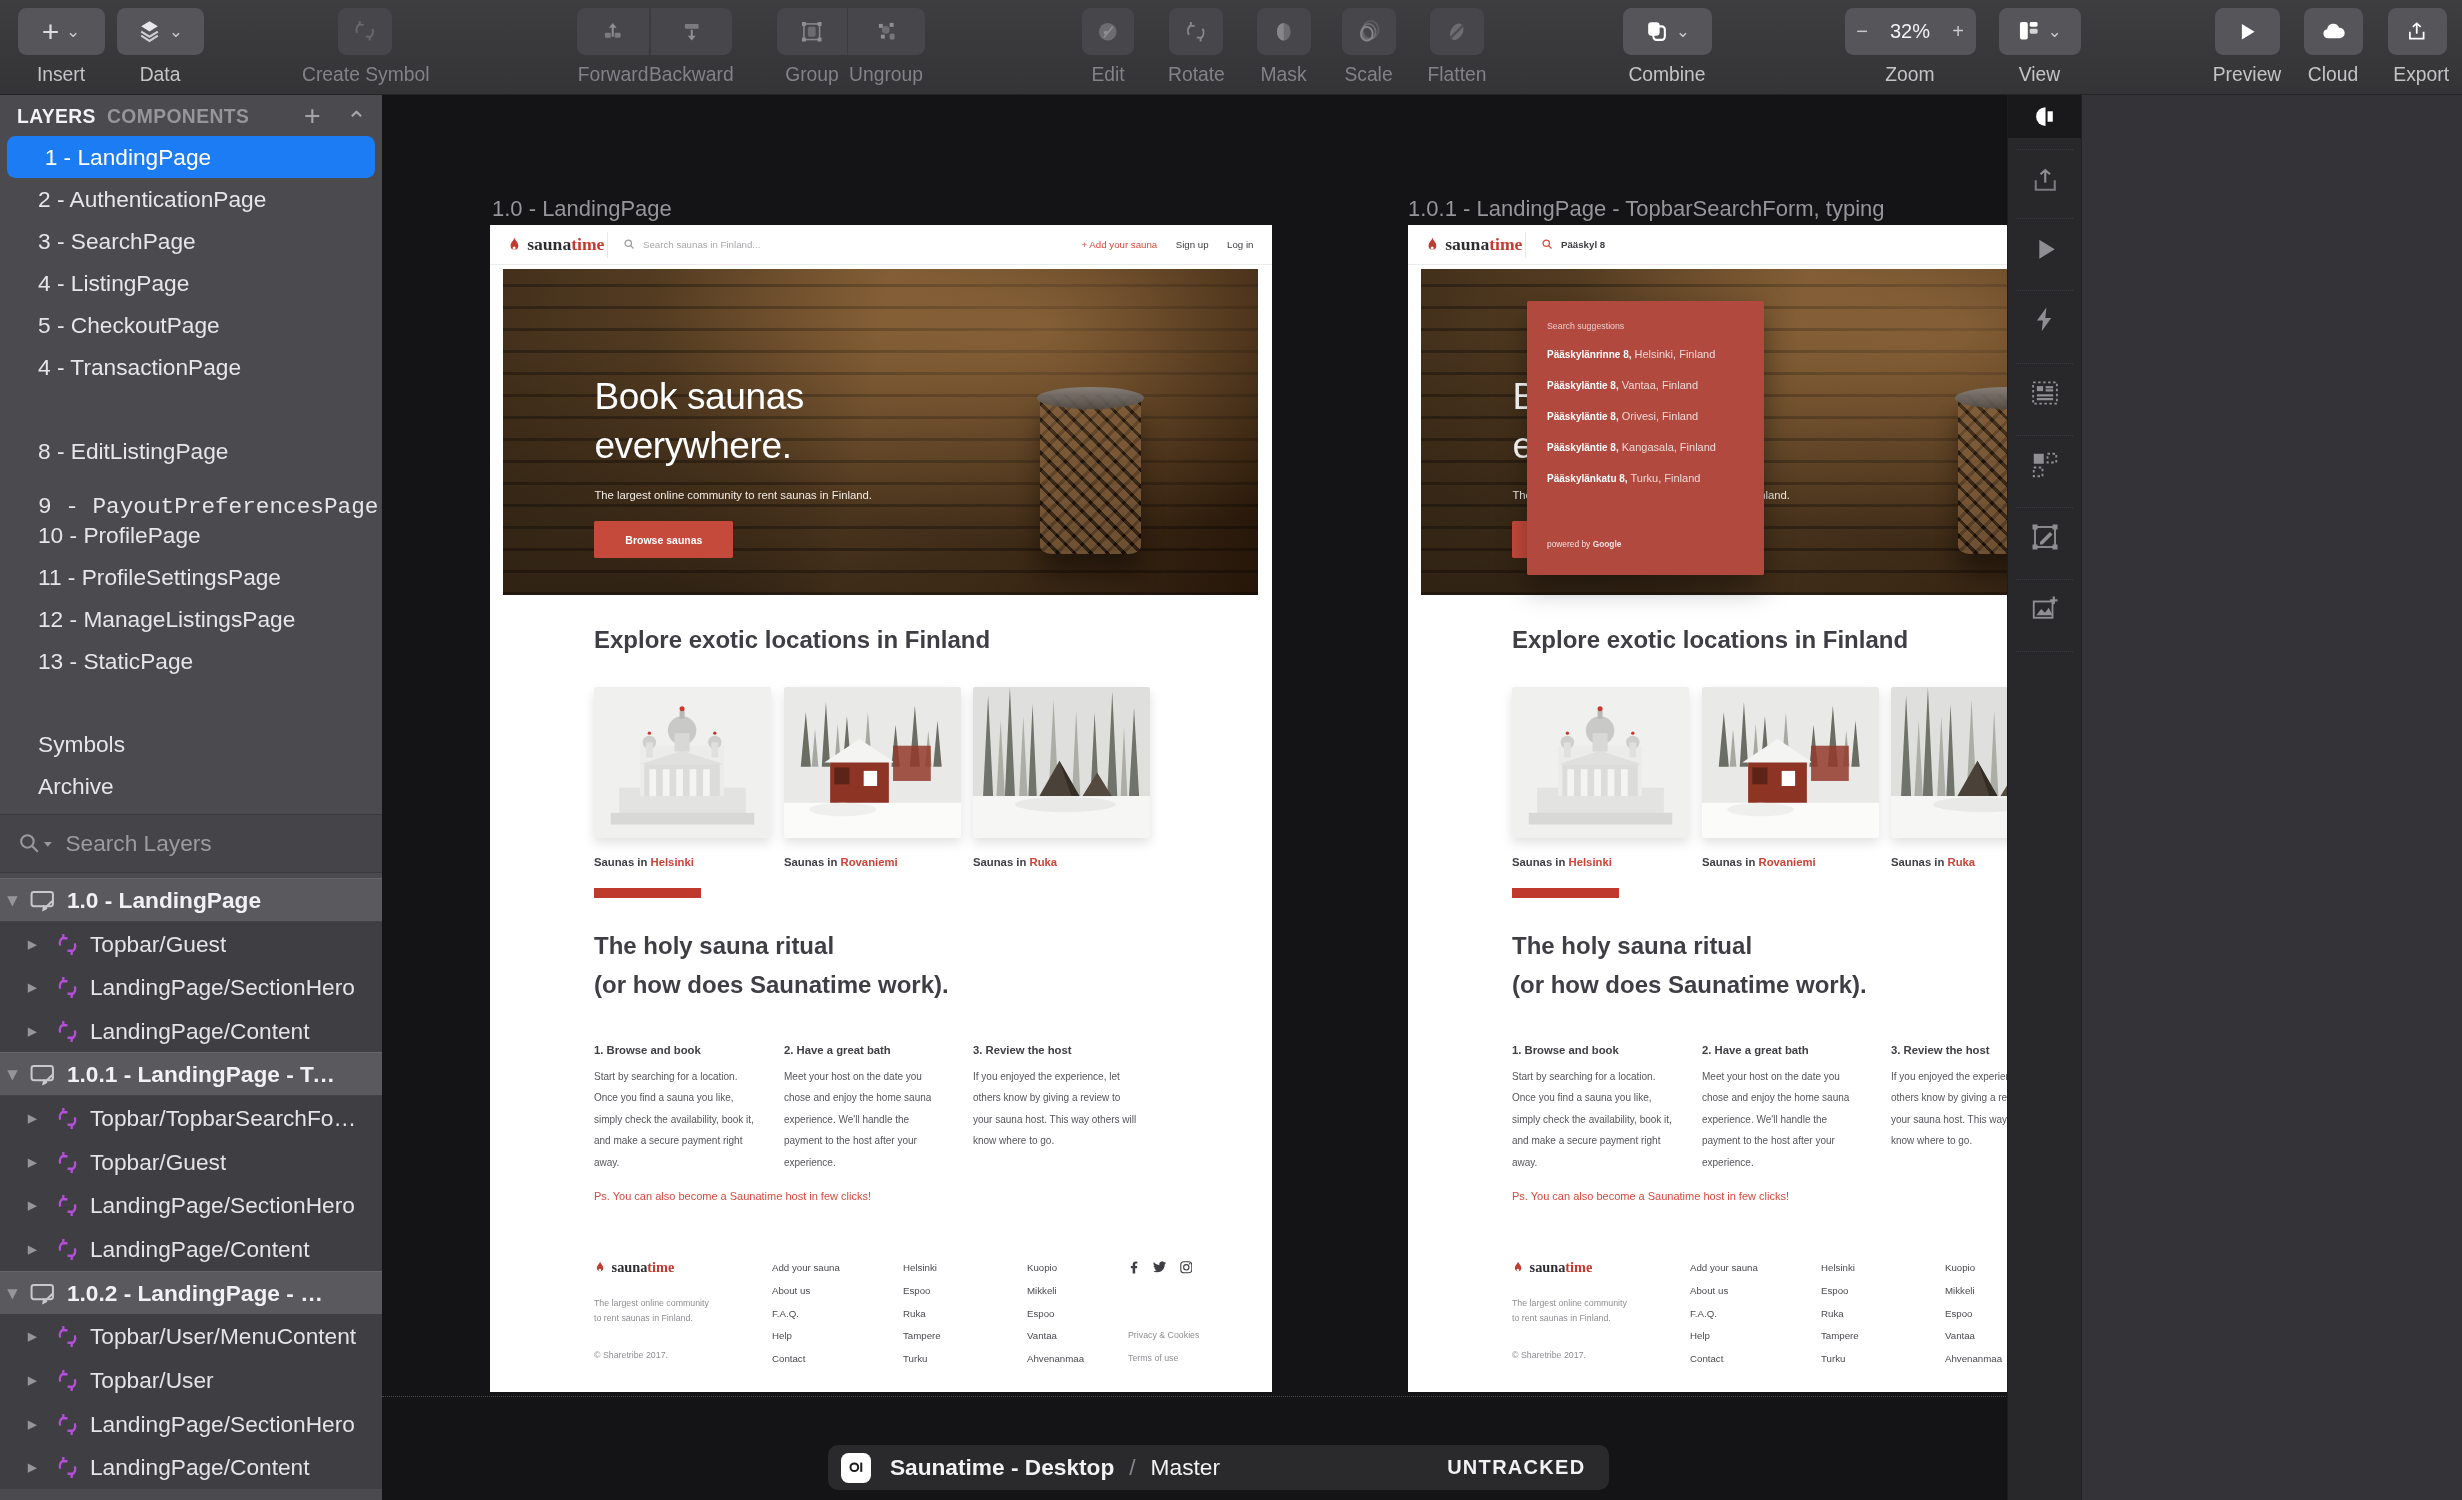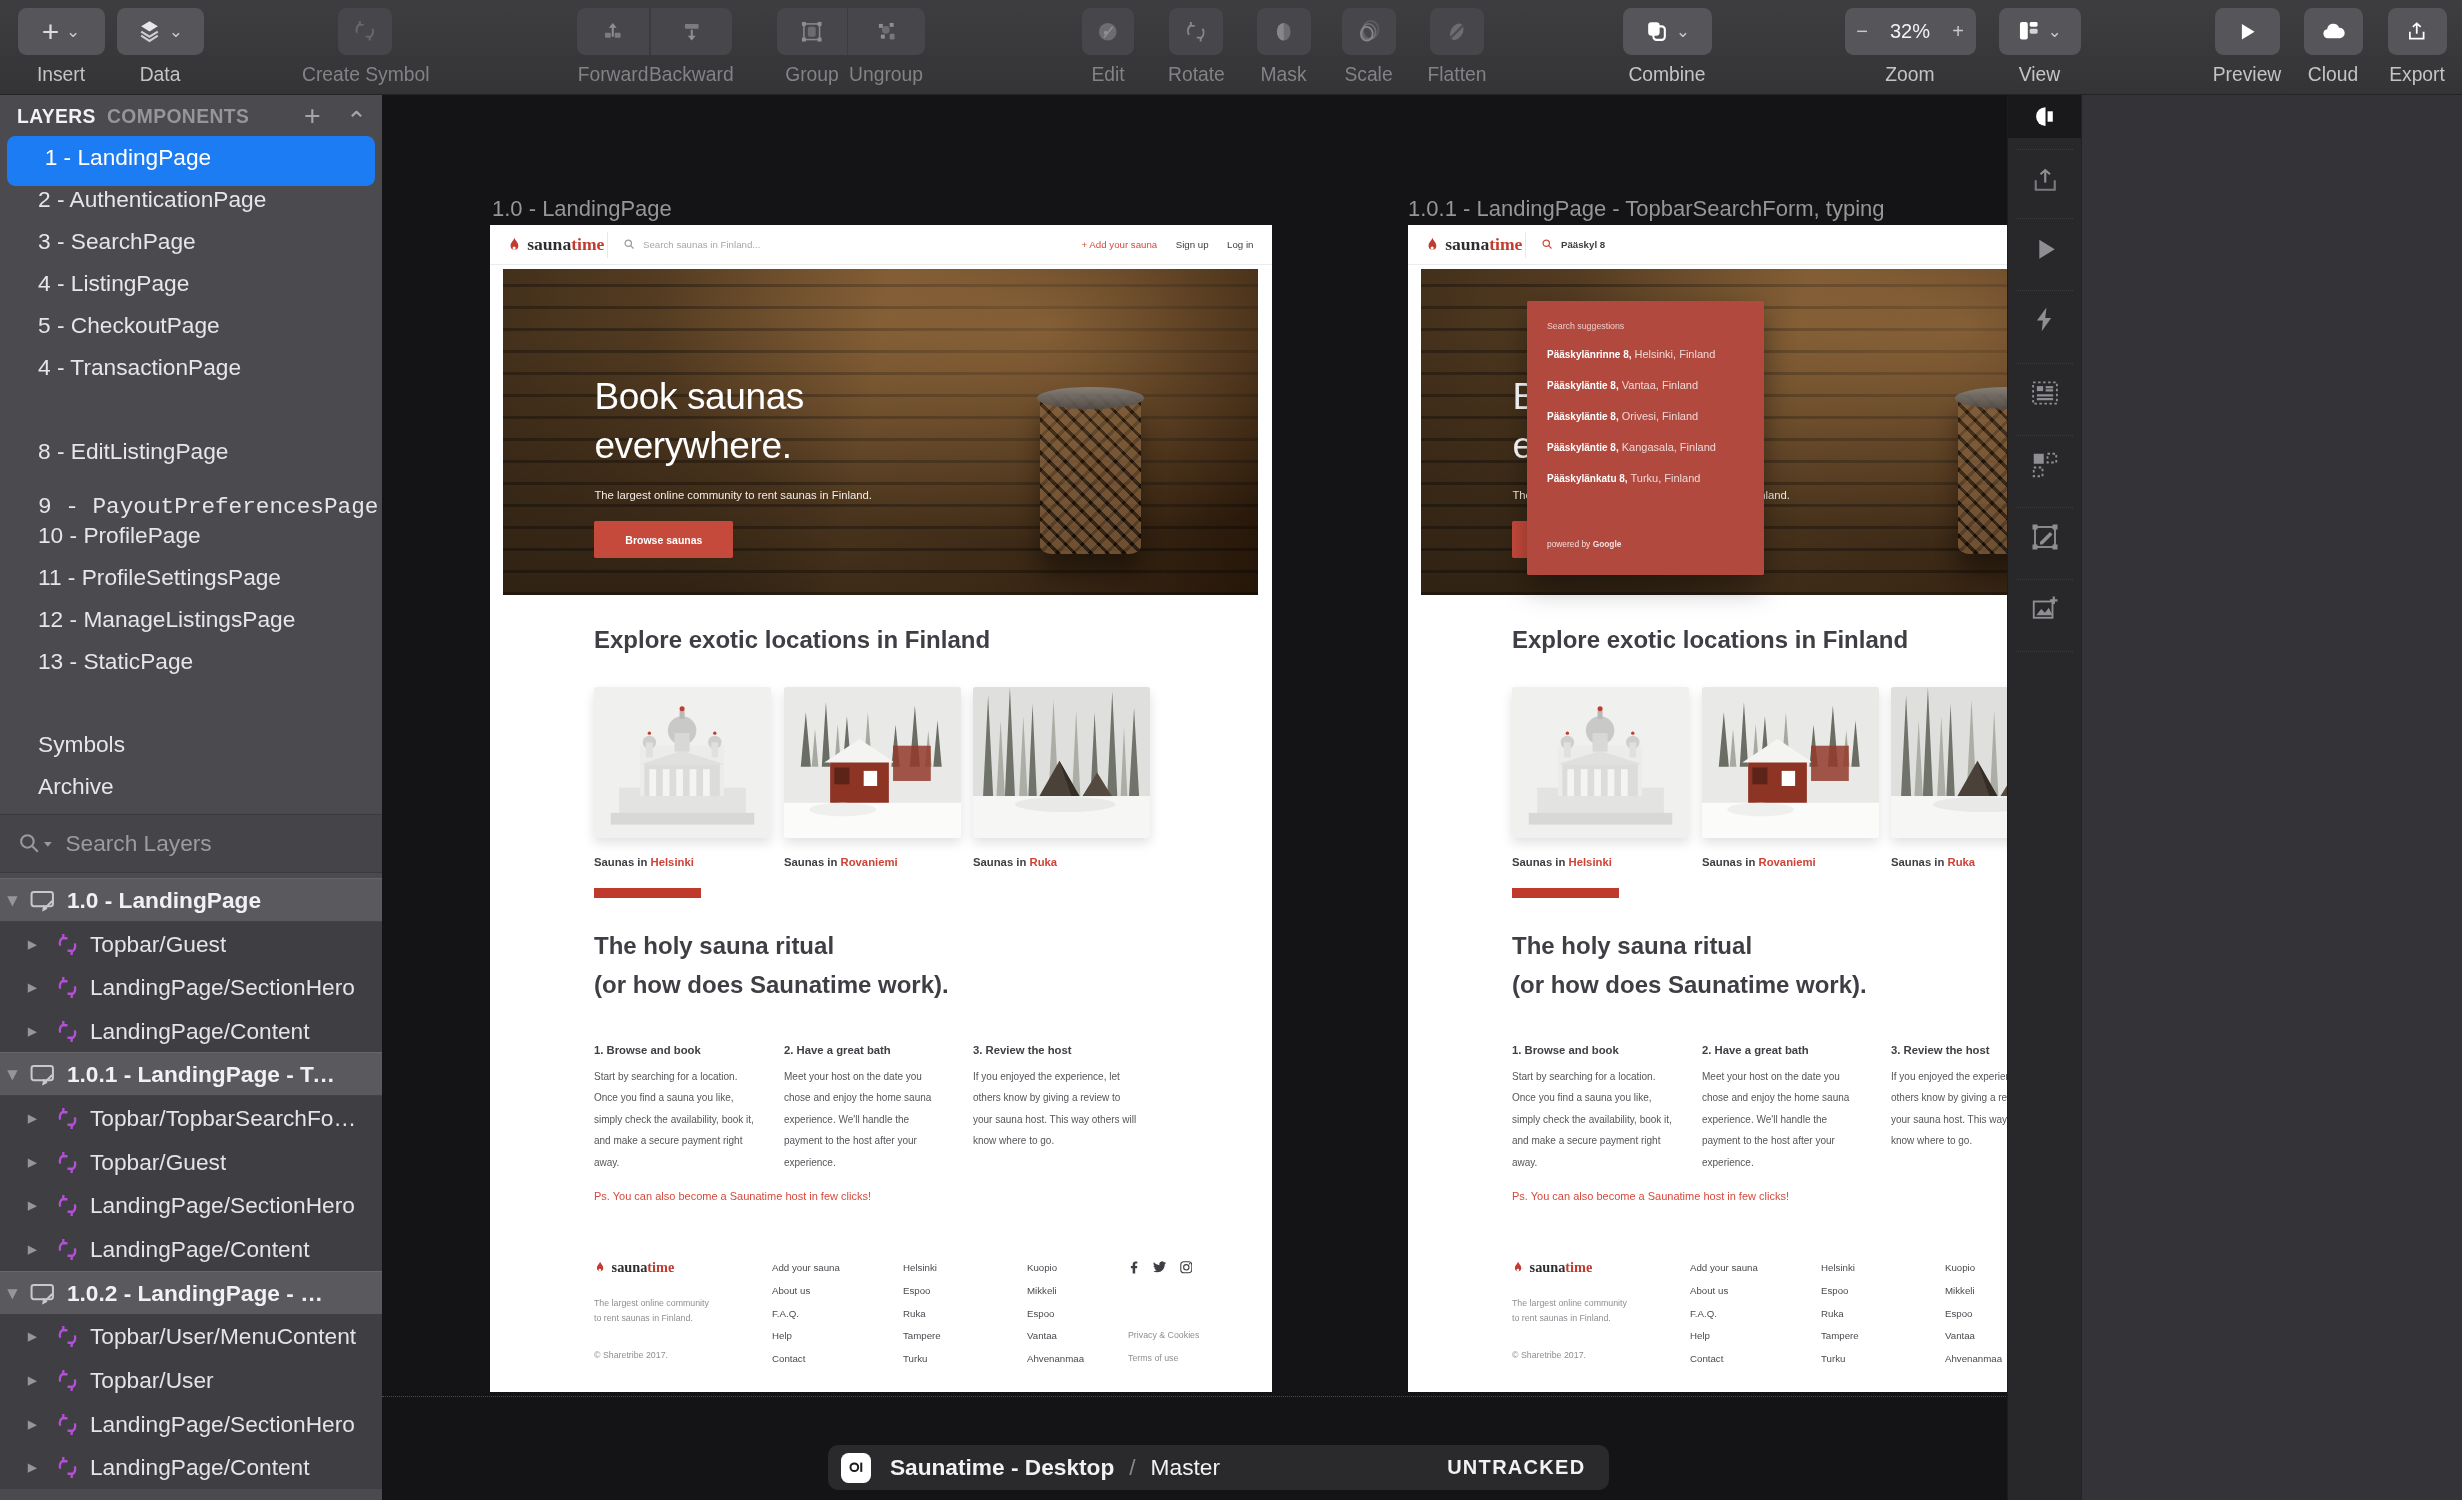--- a/index.html
+++ b/index.html
@@ -20,21 +20,21 @@
   .chev{font-size:17px;color:#c9c9cc;}
   .joined{display:flex;}
   .joined .tile{border-radius:0;}
   .joined .cell:first-child .tile{border-radius:8.4px 0 0 8.4px;}
   .joined .cell:last-child .tile{border-radius:0 8.4px 8.4px 0;border-left:0.8px solid #3c3c40;}
 
   
   .sidebar{left:0;top:94px;width:382px;height:1407px;background:#4b4b4f;border-right:0.8px solid #29292c;overflow:hidden;}
   .sb-head{position:absolute;left:0;top:0;width:382px;height:44px;}
   .sb-tab{font-size:19.3px;font-weight:bold;letter-spacing:0.4px;}
-  .sb-row{position:absolute;left:0;width:382px;height:50px;line-height:42px;font-size:22.7px;color:#e6e6e9;
+  .sb-row{position:absolute;left:0;width:382px;height:42px;line-height:42px;font-size:22.7px;color:#e6e6e9;
           padding-left:38px;box-sizing:border-box;white-space:nowrap;}
   .sb-row.sel{background:#1c7cf4;border-radius:8.4px;left:6.7px;width:368px;color:#fff;}
   .search-row{position:absolute;left:0;width:382px;height:57px;background:#454549;
               border-top:0.8px solid #3a3a3e;border-bottom:0.8px solid #3a3a3e;display:flex;align-items:center;}
   .tree-row{position:absolute;left:0;width:382px;height:44px;display:flex;align-items:center;box-sizing:border-box;}
   .tree-row.head{background:#5a5a5e;border-top:0.8px solid #67676b;border-bottom:0.8px solid #434347;
                  font-weight:bold;color:#f1f1f3;}
   .tree-row.child{background:#3f3f43;color:#e4e4e7;}
   .tree-row .t-label{font-size:22.7px;white-space:nowrap;overflow:hidden;text-overflow:ellipsis;max-width:269px;}
   .caret{font-size:18.5px;color:#96969a;width:25px;text-align:center;}
@@ -300,21 +300,21 @@
 
     <div class="tool" style="left:2301px;width:64px;">
       <div class="tile" style="width:59px;">
         <svg width="27" height="27" viewBox="0 0 24 24">
             <path d="M7 18a4 4 0 0 1-.6-7.95A5.5 5.5 0 0 1 17 8.6 4.2 4.2 0 0 1 17.5 18z" fill="#ffffff"></path>
           </svg>
       </div>
       <div class="lbl">Cloud</div>
     </div>
 
-    <div class="tool" style="left:2385px;width:64px;">
+    <div class="tool" style="left:2385px;width:64px;text-align:right;">
       <div class="tile" style="width:59px;">
         <svg width="23.5" height="23.5" viewBox="0 0 24 24" fill="none" stroke="#ffffff" stroke-width="1.8">
             <path d="M12 14V4"></path>
             <path d="M8 7l4-3.5L16 7"></path>
             <path d="M5 12v7h14v-7"></path>
           </svg>
       </div>
       <div class="lbl">Export</div>
     </div>
   </div>

